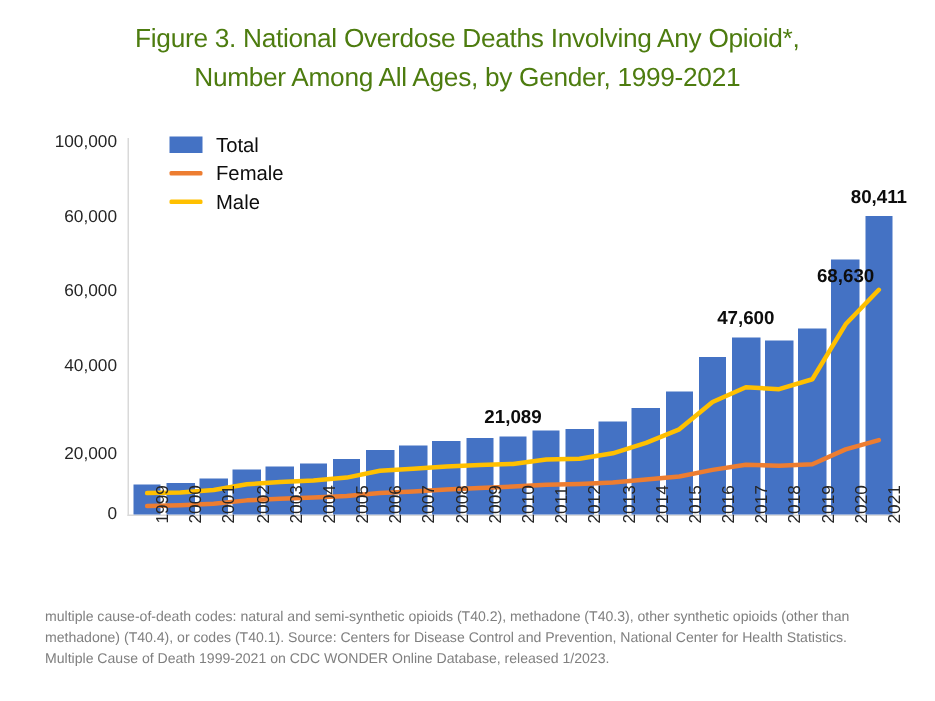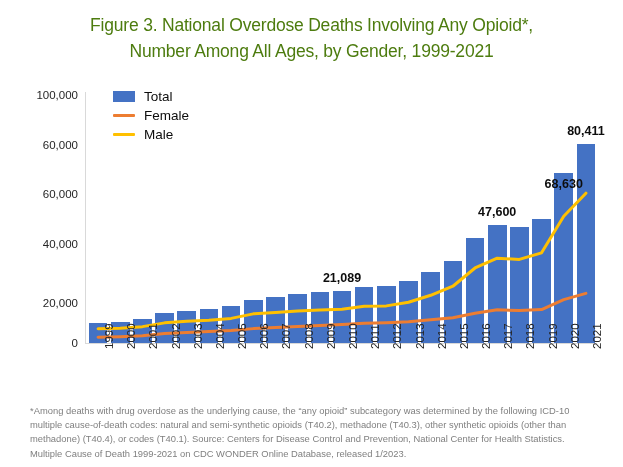--- a/index.html
+++ b/index.html
@@ -245,17 +245,16 @@
       <span class="legend-swatch-line" style="background: rgb(237, 125, 49);"></span>
       <span class="legend-label">Female</span>
     </div>
     <div class="legend-row">
       <span class="legend-swatch-line" style="background: rgb(255, 192, 0);"></span>
       <span class="legend-label">Male</span>
     </div>
   </div>
 
 <div id="footnote">
-  <span class="fline">*Among deaths with drug overdose as the underlying cause, the “any opioid” subcategory was determined by the following ICD-10</span>
   <span class="fline">multiple cause-of-death codes: natural and semi-synthetic opioids (T40.2), methadone (T40.3), other synthetic opioids (other than</span>
   <span class="fline">methadone) (T40.4), or codes (T40.1). Source: Centers for Disease Control and Prevention, National Center for Health Statistics.</span>
   <span class="fline">Multiple Cause of Death 1999-2021 on CDC WONDER Online Database, released 1/2023.</span>
 </div>
 
 </body></html>

